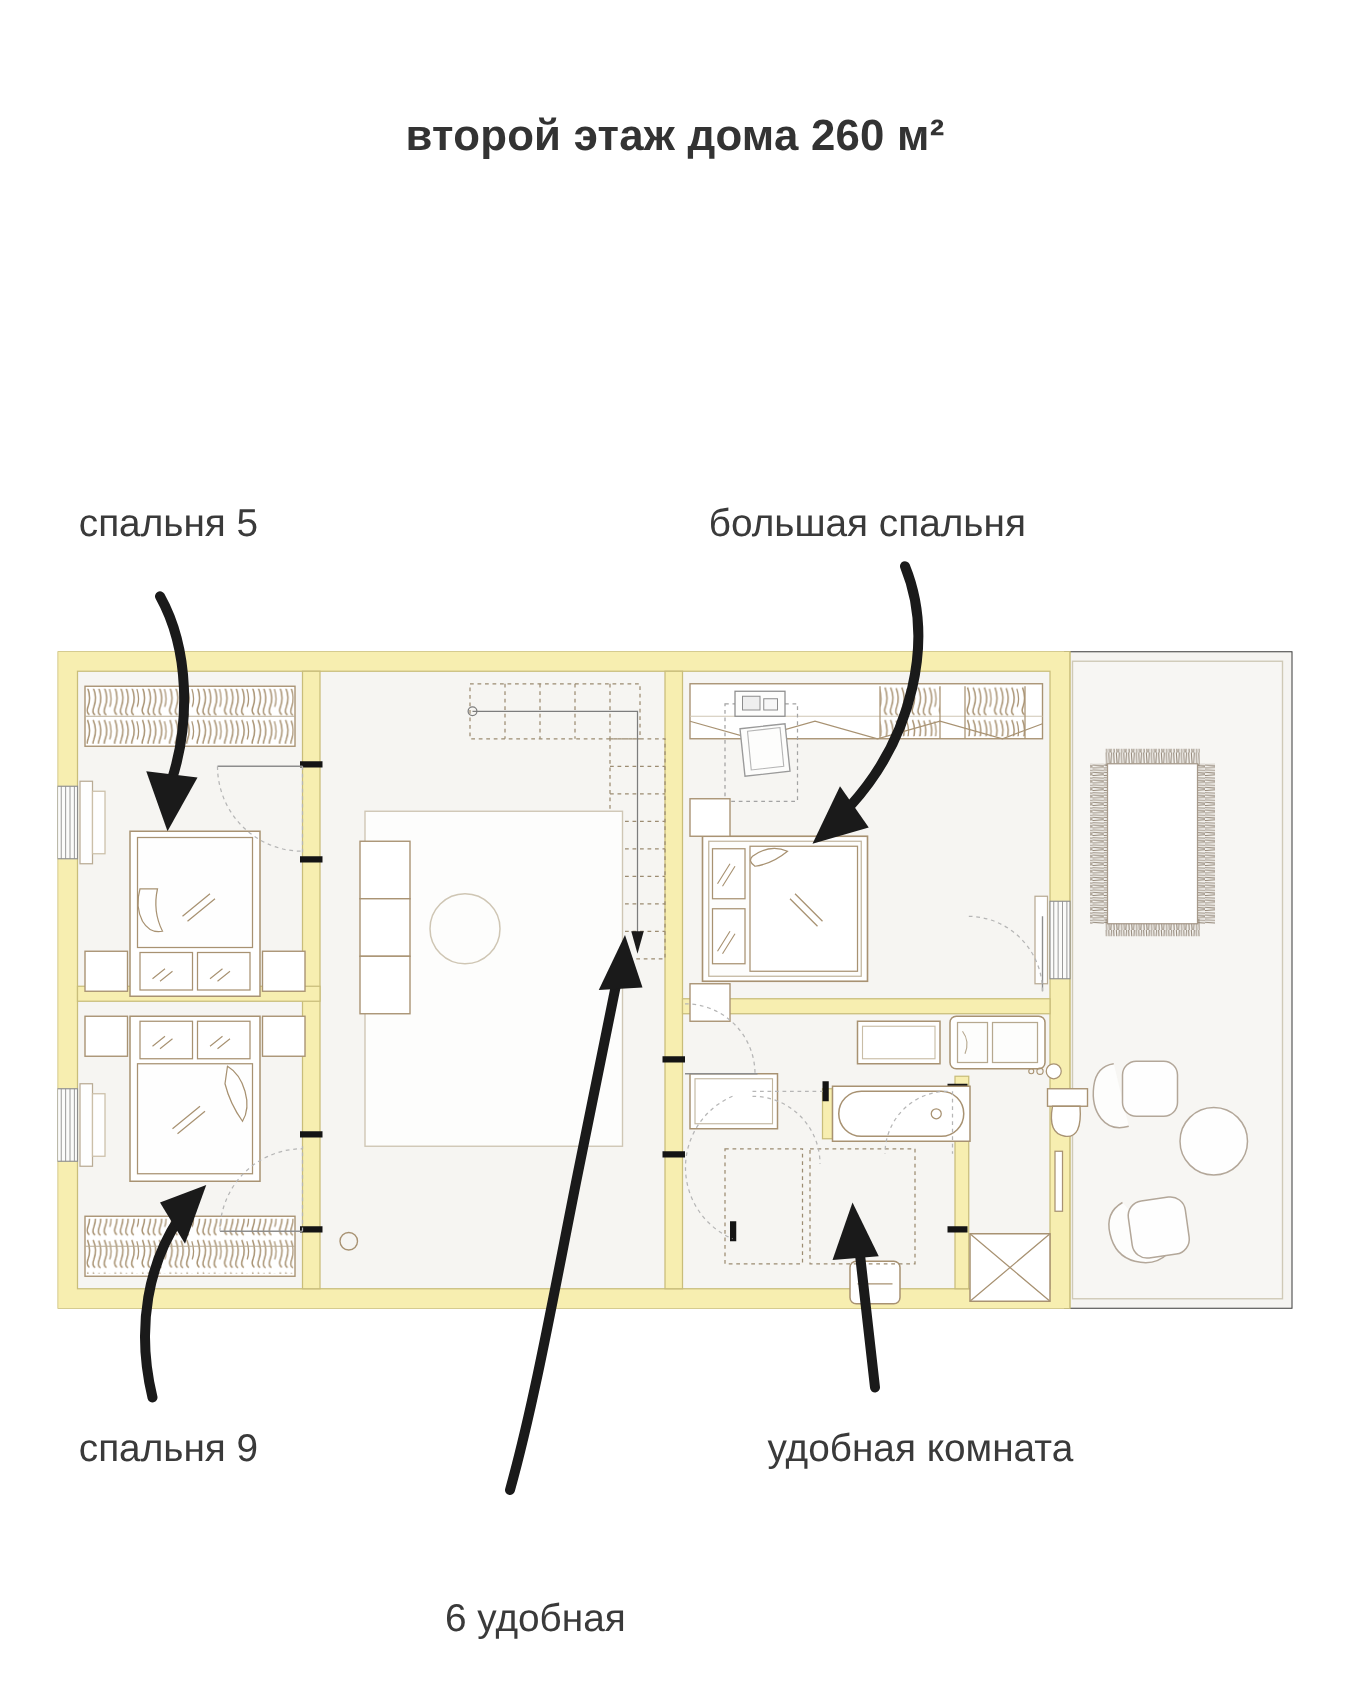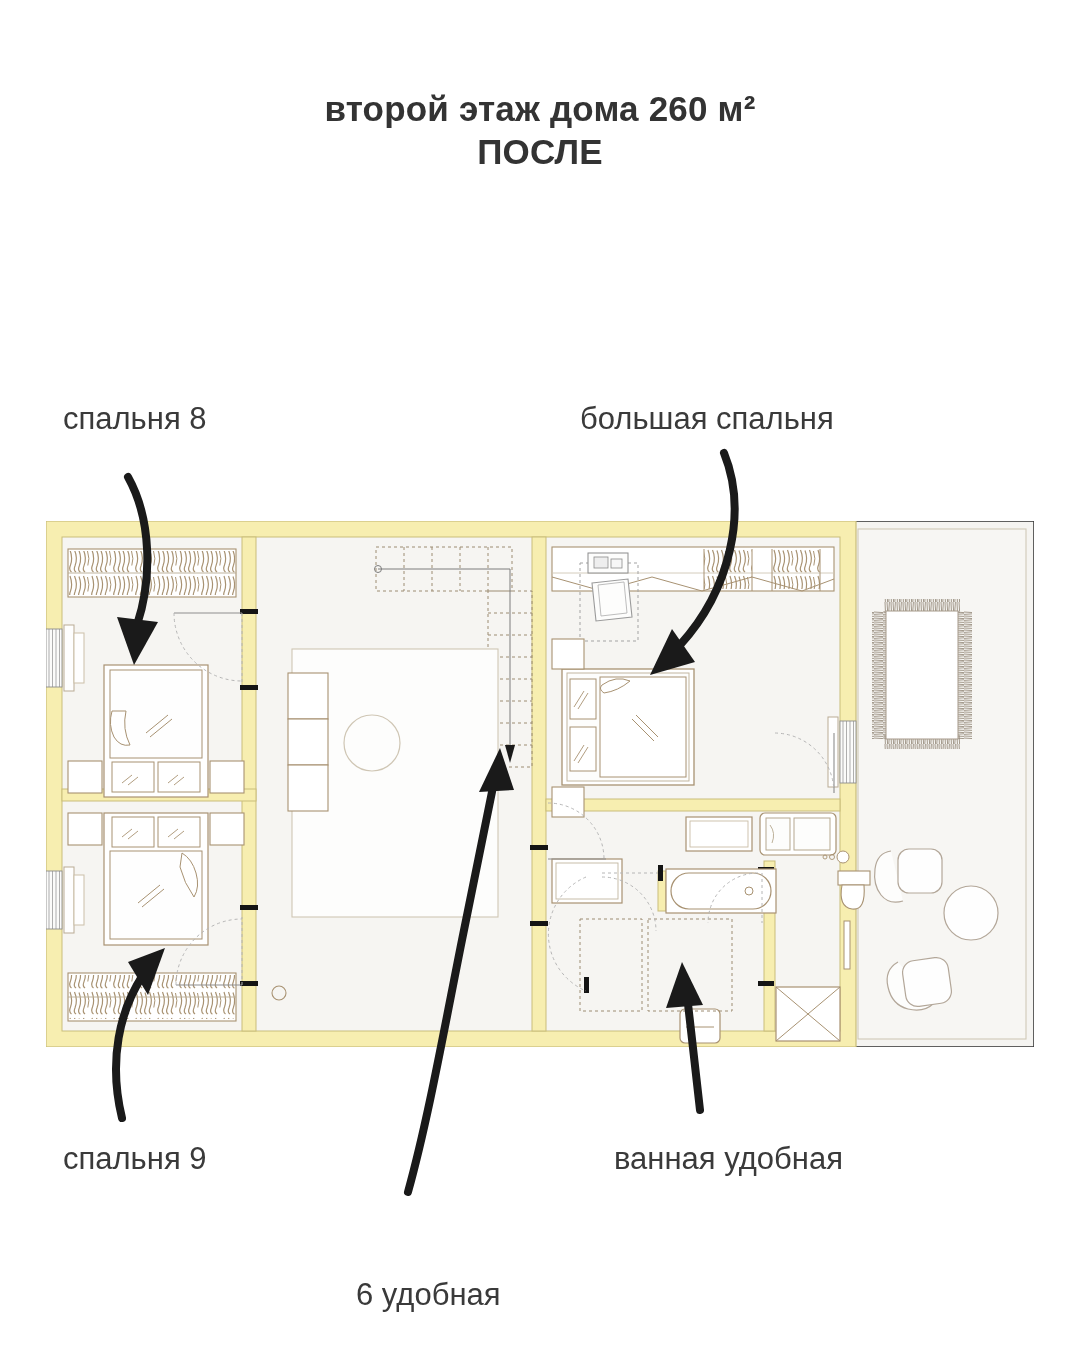--- a/index.html
+++ b/index.html
@@ -23,41 +23,40 @@
     font-size:35px;font-weight:bold;color:#333333;letter-spacing:0.2px;
     line-height:44px;display:block;
   }
 
   
   .callout{
     position:absolute;color:#3a3a3a;font-size:31px;line-height:37px;
     font-weight:400;white-space:pre;
   }
   #label-bedroom1{left:63px;top:400px;}
-  #label-bigbedroom{left:580px;top:400px;}
+  #label-bigbedroom{left:567px;top:400px;}
   #label-bedroom2{left:63px;top:1140px;}
   #label-bathroom{left:614px;top:1140px;}
   #label-stairs{left:356px;top:1202px;text-align:center;}
 
   
   #arrows-layer{position:absolute;left:0;top:0;width:1080px;height:1350px;
     pointer-events:none;}
 
   
   #floorplan{position:absolute;left:46px;top:521px;width:988px;height:526px;}
   #plan-svg{display:block;}
 </style>
 </head>
 <body>
 
 <div class="stage">
 
   <div id="title-block">
     <span class="l1">второй этаж дома 260 м²</span>
-    <span class="l2">ПОСЛЕ</span>
   </div>
 
   <div id="floorplan">
     <svg id="plan-svg" width="988" height="526" viewBox="0 0 988 526" xmlns="http://www.w3.org/2000/svg">
       <defs>
 
         <g id="hanger">
           <path d="M0 2 q2 6 0 13 q-2 6 1 11" fill="none" stroke="#a89272" stroke-width="1.1"></path>
           <path d="M4 2 q2.5 7 0.5 14 q-2 6 1 10" fill="none" stroke="#a89272" stroke-width="1.1"></path>
           <path d="M8 2 q2 7 0 13 q-2 6 1 11" fill="none" stroke="#a89272" stroke-width="1.1"></path>
@@ -347,27 +346,27 @@
           <path d="M712 352 A50 50 0 0 0 662 402" fill="none" stroke="#b6b6b6" stroke-width="1" stroke-dasharray="3,3"></path>
           <path d="M716 352 L716 402" stroke="#b6b6b6" stroke-width="1" stroke-dasharray="3,3"></path>
           <path d="M502 282 A56 56 0 0 1 558 338" fill="none" stroke="#b6b6b6" stroke-width="1" stroke-dasharray="3,3"></path>
           <path d="M502 338 L560 338" stroke="#8d8d8d" stroke-width="1.1"></path>
         </g>
       </g>
 
     </svg>
   </div>
 
-  <div class="callout" id="label-bedroom1">спальня 8</div>
+  <div class="callout" id="label-bedroom1">спальня 5</div>
 
   <div class="callout" id="label-bigbedroom">большая спальня</div>
 
   <div class="callout" id="label-bedroom2">спальня 9</div>
 
-  <div class="callout" id="label-bathroom">ванная удобная</div>
+  <div class="callout" id="label-bathroom">удобная комната</div>
 
   <div class="callout" id="label-stairs">
     <div>6 удобная</div>
     
   </div>
 
   <svg id="arrows-layer" viewBox="0 0 1080 1350" xmlns="http://www.w3.org/2000/svg">
 
     <g>
       <path d="M128 477 C152 520 152 580 137 625" fill="none" stroke="#1a1a1a" stroke-width="8" stroke-linecap="round"></path>

